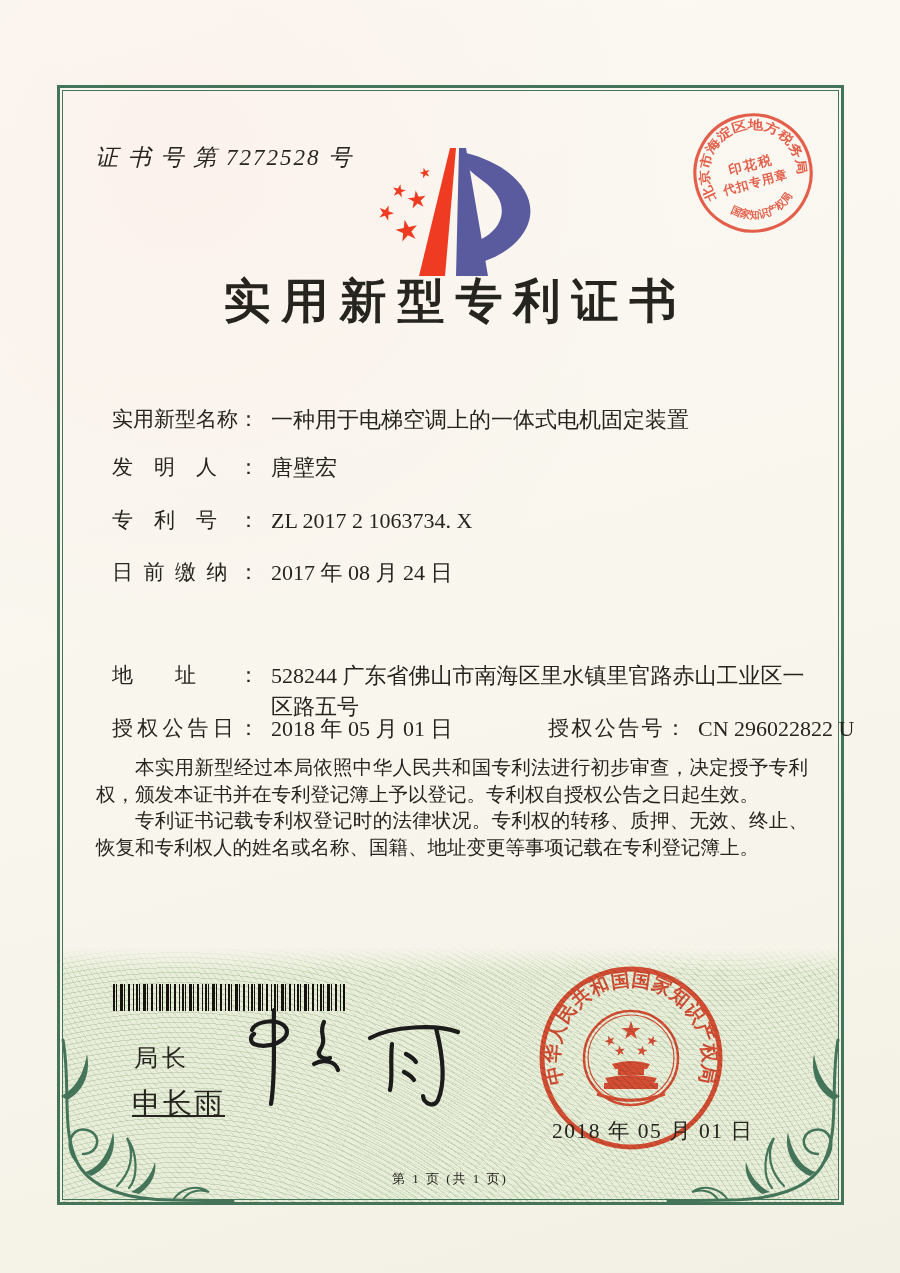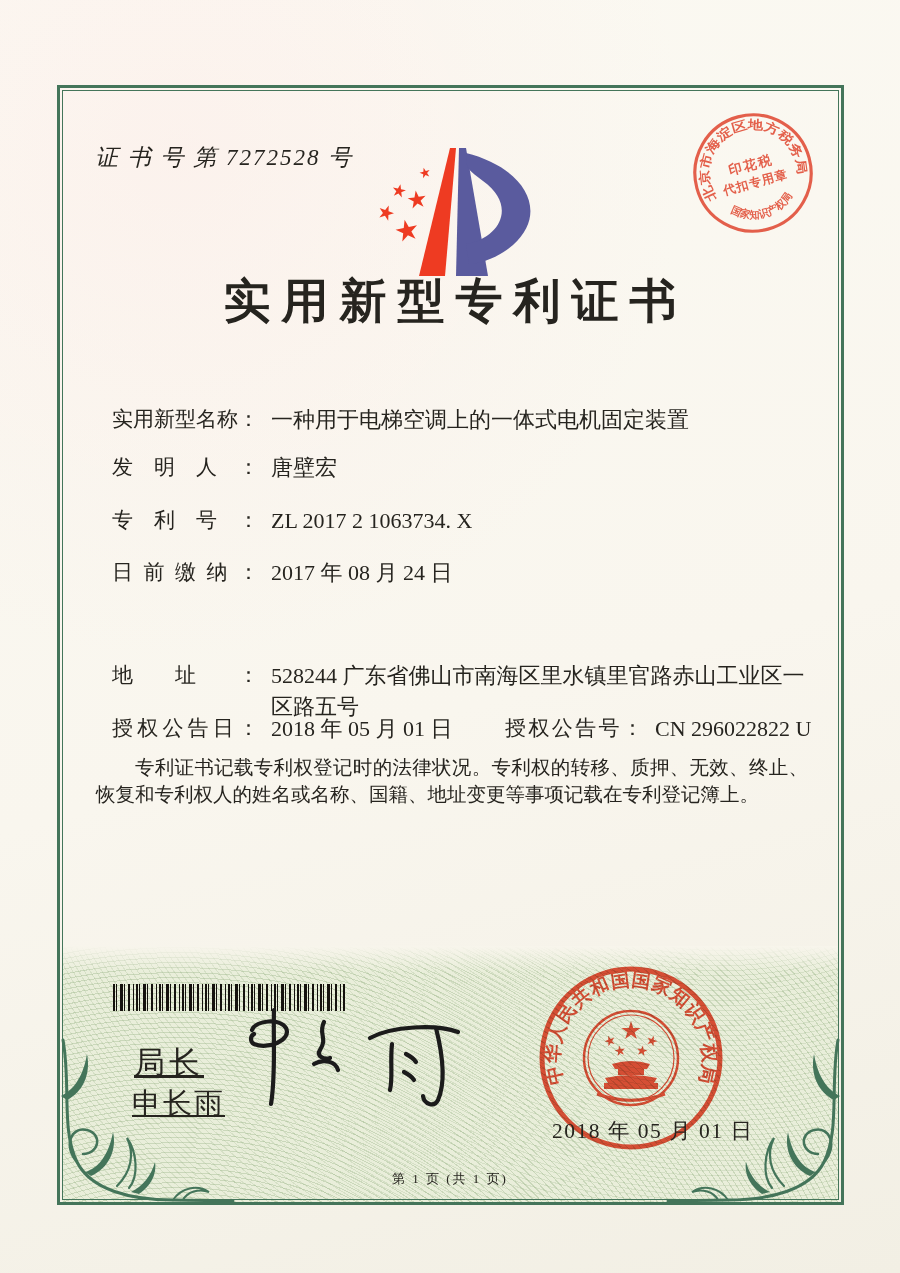--- a/index.html
+++ b/index.html
@@ -49,41 +49,41 @@
   }
   
   .row{position:absolute;left:112px;font-size:22px;line-height:31px;white-space:nowrap;}
   .lbl{
     display:inline-block;width:147px;font-size:21px;vertical-align:top;
     text-align:justify;text-align-last:justify;text-justify:inter-ideograph;
   }
   .val{display:inline-block;vertical-align:top;margin-left:12px;}
   .val-wide{white-space:normal;width:545px;}
   .row-grant-right{left:505px;}
-  .row-grant-right .lbl{width:138px;}
+  .row-grant-right .lbl{width:138px;margin-left:43px;}
   
   .legal{
     position:absolute;left:96px;top:755px;width:712px;
     font-size:19.5px;line-height:26.6px;text-align:justify;
   }
   .legal p{margin:0;text-indent:2em;}
   
   .barcode{
     position:absolute;left:113px;top:984px;width:233px;height:27px;
     background-image:
       repeating-linear-gradient(90deg,
         #15120e 0 2px, transparent 2px 3px,
         #15120e 3px 4px, transparent 4px 7px,
         #15120e 7px 10px, transparent 10px 11px,
         #15120e 11px 12px, transparent 12px 15px,
         #15120e 15px 17px, transparent 17px 20px,
         #15120e 20px 21px, transparent 21px 23px);
   }
-  .dir-title{position:absolute;left:134px;top:1042px;font-size:31px;letter-spacing:4px;
-    font-family:"Liberation Sans","DejaVu Sans",sans-serif;text-decoration:underline;}
+  .dir-title{position:absolute;left:134px;top:1042px;font-size:24px;letter-spacing:4px;
+    font-family:"Liberation Sans","DejaVu Sans",sans-serif;}
   .dir-name{position:absolute;left:132px;top:1084px;font-size:29px;letter-spacing:2px;
     font-family:"Liberation Sans","DejaVu Sans",sans-serif;text-decoration:underline;}
   .signature{position:absolute;left:240px;top:1000px;width:250px;height:115px;}
   .seal{position:absolute;left:535px;top:962px;width:192px;height:192px;
     mix-blend-mode:multiply;opacity:.93;}
   .sr-stroke{stroke:var(--seal-red,#e8462e);fill:none;}
   .sr-fill{fill:var(--seal-red,#e8462e);}
   .seal-ring{fill:var(--seal-red,#e8462e);font-weight:bold;font-size:19.5px;letter-spacing:1px;}
   .seal-date{position:absolute;left:552px;top:1116px;font-size:21.5px;letter-spacing:1.5px;z-index:5;}
   .footer{
@@ -198,20 +198,21 @@
     <span class="lbl">地址：</span><span class="val val-wide">528244 广东省佛山市南海区里水镇里官路赤山工业区一区路五号</span>
   </div>
   <div class="row" style="top:713px">
     <span class="lbl">授权公告日：</span><span class="val">2018 年 05 月 01 日</span>
   </div>
   <div class="row row-grant-right" style="top:713px">
     <span class="lbl">授权公告号：</span><span class="val">CN 296022822 U</span>
   </div>
 
   <div class="legal">
+    <p>本实用新型经过本局依照中华人民共和国专利法进行初步审查，决定授予专利权，颁发本证书并在专利登记簿上予以登记。专利权自授权公告之日起生效。</p>
     <p>专利证书记载专利权登记时的法律状况。专利权的转移、质押、无效、终止、恢复和专利权人的姓名或名称、国籍、地址变更等事项记载在专利登记簿上。</p>
   </div>
 
   <div class="barcode"></div>
 
   <div class="dir-title">局长</div>
   <div class="dir-name">申长雨</div>
 
   <svg class="signature" viewBox="0 0 250 115">
     <g class="ink-stroke" stroke-width="4.2">

